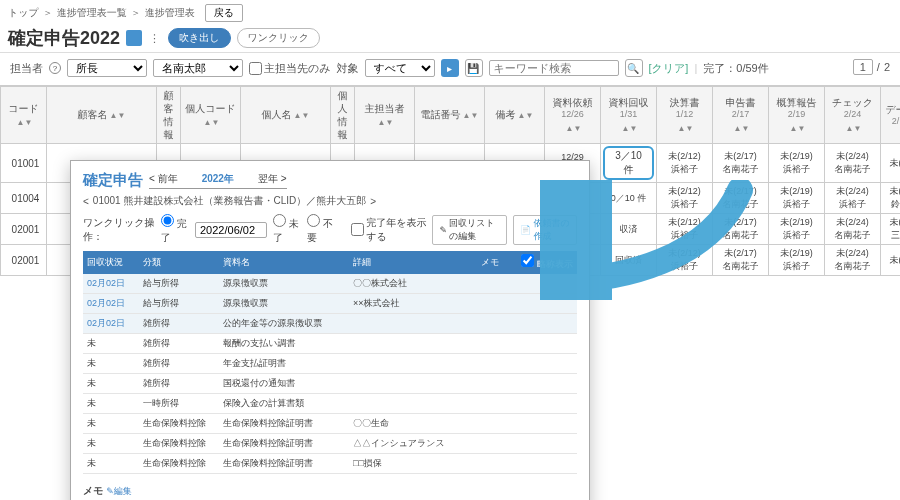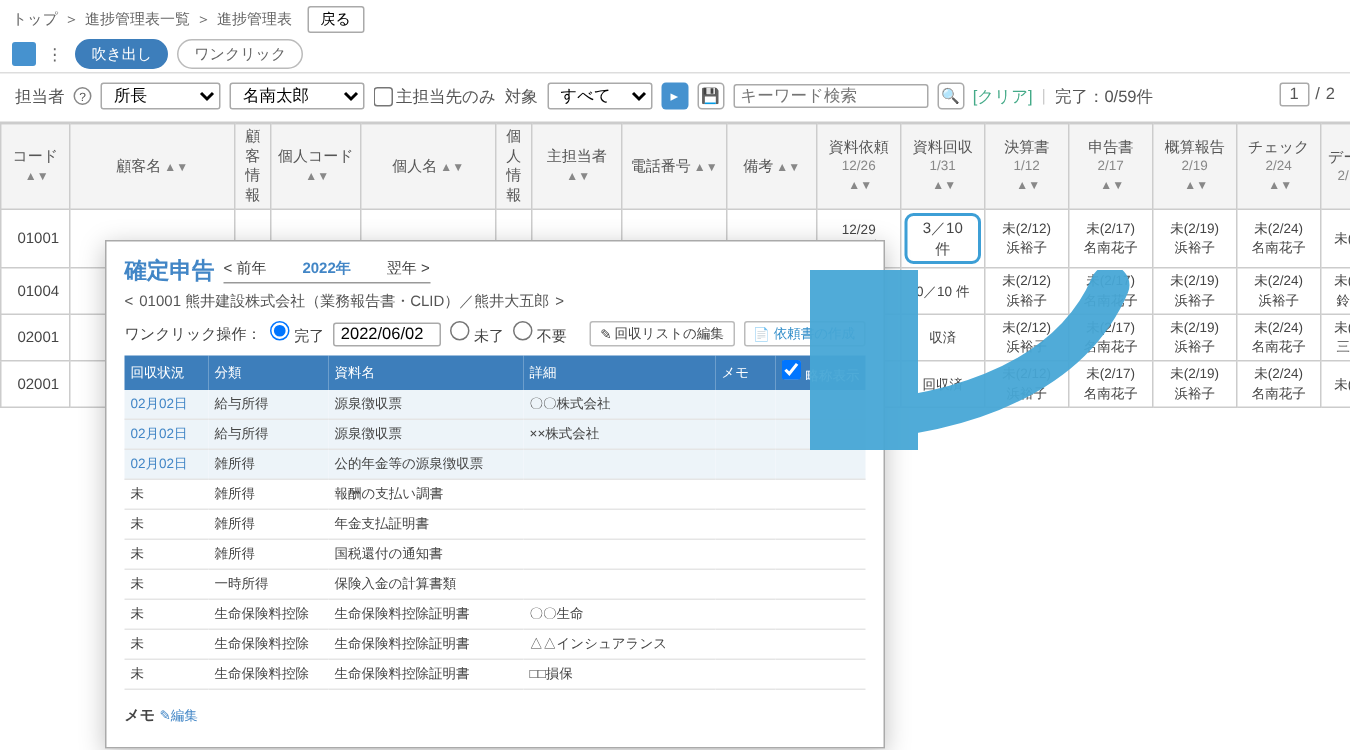--- a/index.html
+++ b/index.html
@@ -97,20 +97,21 @@
 <div class="header-area">
   <div class="breadcrumb">
     <span>トップ</span>
     <span>＞</span>
     <span>進捗管理表一覧</span>
     <span>＞</span>
     <span>進捗管理表</span>
     <button class="back-btn">戻る</button>
   </div>
   <div class="title-row">
+    <span class="page-title">確定申告2022</span>
     <span class="title-icon"></span>
     <span class="more-icon">⋮</span>
     <span class="pill-btn pill-primary">吹き出し</span>
     <span class="pill-btn pill-ghost">ワンクリック</span>
   </div>
 </div>
 
 <div class="filter-bar">
   <div class="filter-left">
     <span>担当者</span>
@@ -280,20 +281,24 @@
     <span>&lt;</span>
     <span>01001 熊井建設株式会社（業務報告書・CLID）／熊井大五郎</span>
     <span>&gt;</span>
   </div>
   <div class="popup-controls">
     <span>ワンクリック操作：</span>
     <label><input type="radio" checked="" style=""> <span>完了</span></label>
     <input type="text" style="width: 72px;" value="2022/06/02">
     <label><input type="radio" style=""> <span>未了</span></label>
     <label><input type="radio" style=""> <span>不要</span></label>
+    <label class="chk-label" style="margin-left:10px;">
+      <input type="checkbox" style=""> 
+        <span>完了年を表示する</span>
+    </label>
     <div class="popup-controls-right">
       <span class="mini-btn">
           <span class="pencil-ic">✎</span>
           <span>回収リストの編集</span>
         </span>
       <span class="mini-btn" style="color:#2d8bc8;">
           <span>📄</span>
           <span>依頼書の作成</span>
         </span>
     </div>

